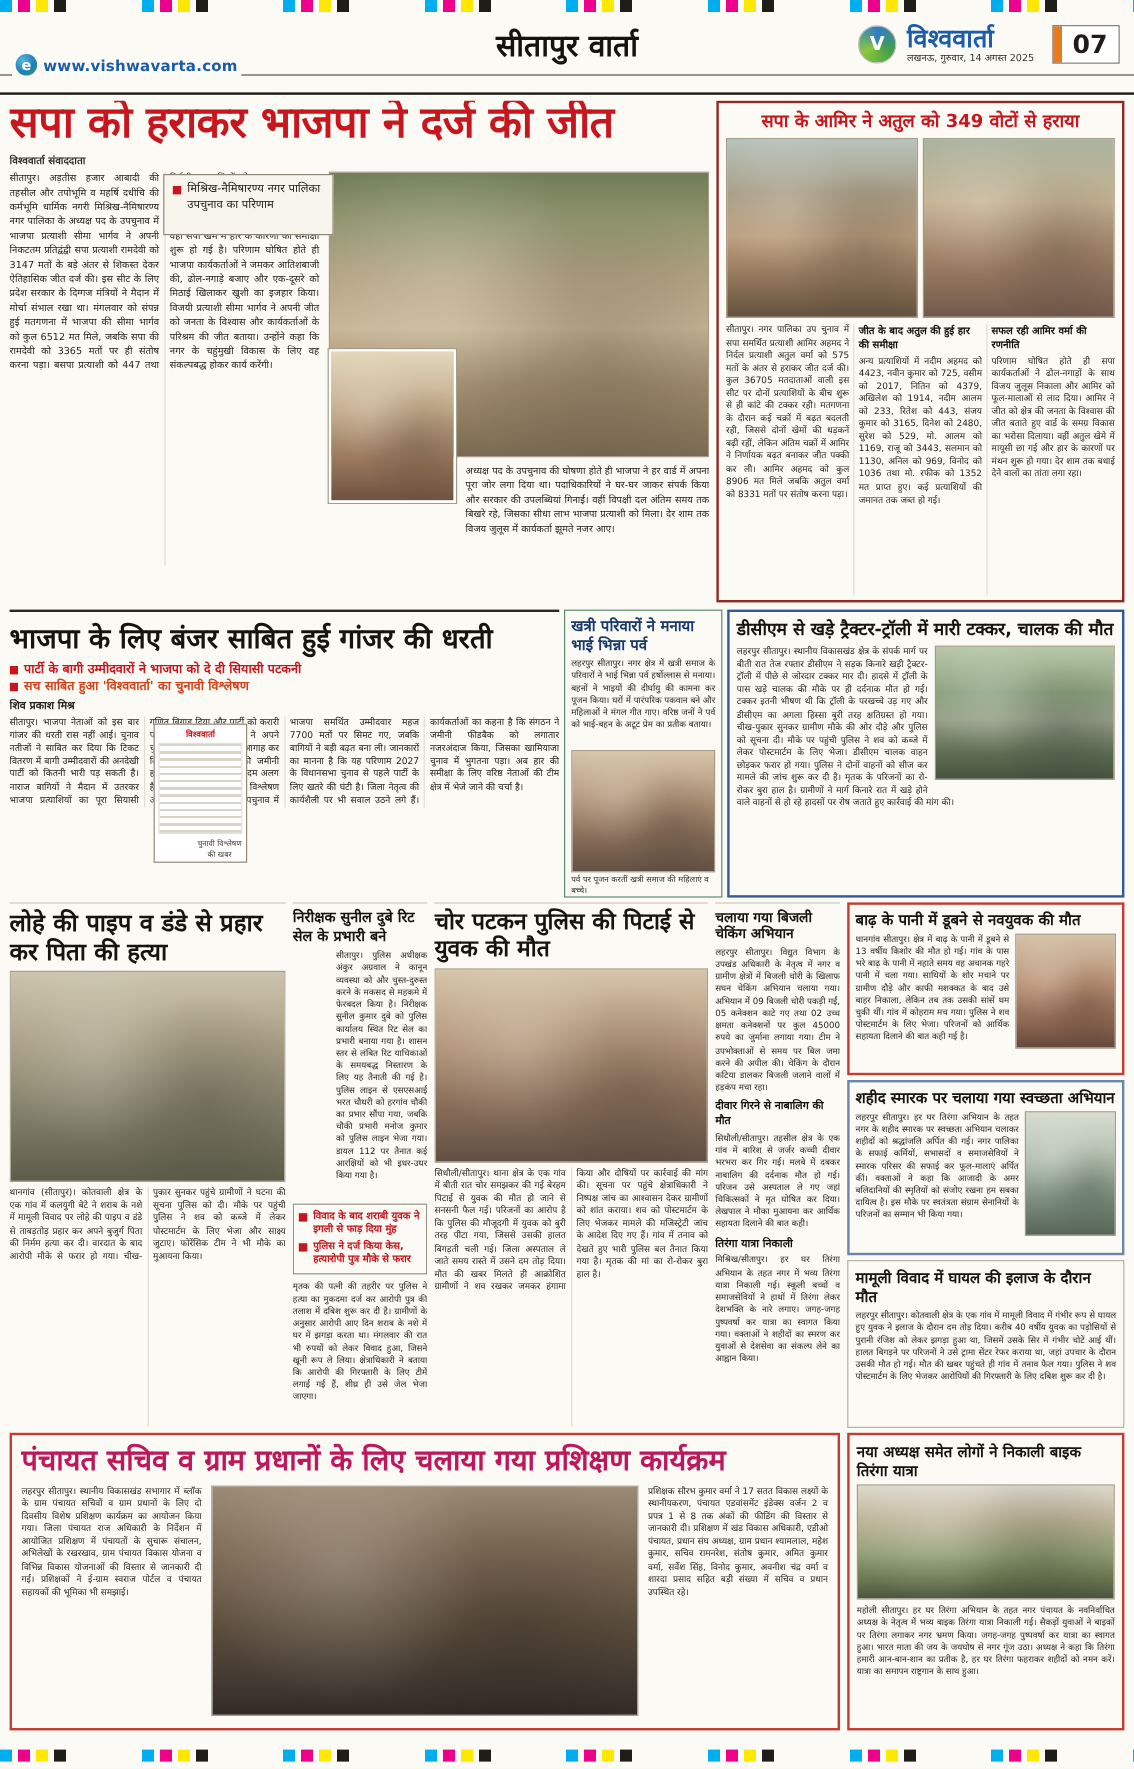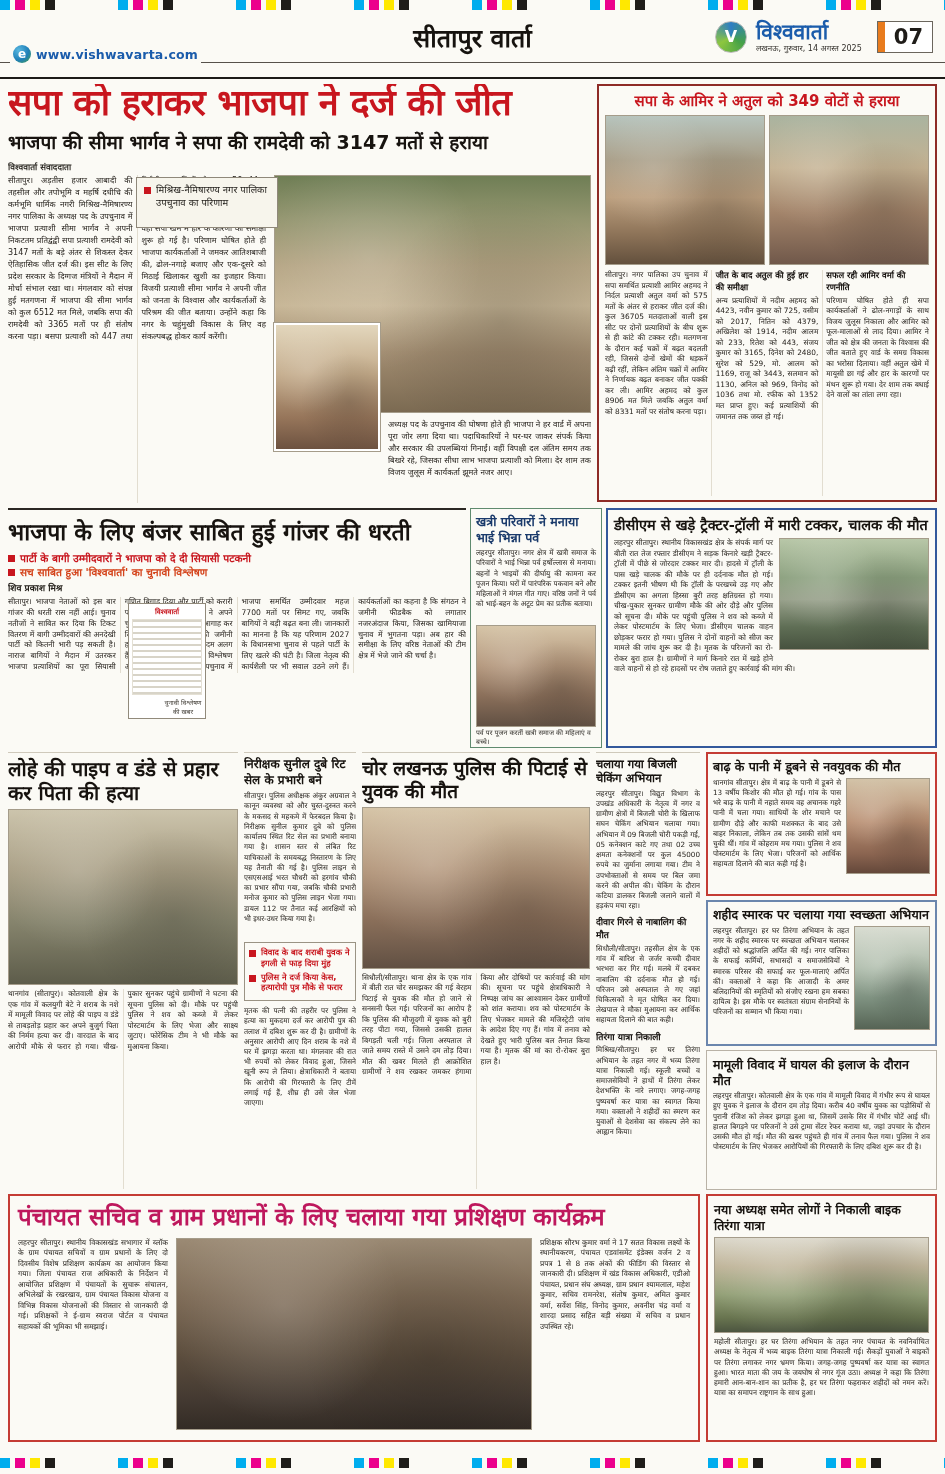--- a/index.html
+++ b/index.html
@@ -101,21 +101,21 @@
 
   
   .pipe { left:8px; top:752px; width:230px; height:438px; border-top:1px solid #cfc9bb; padding-top:4px; }
   .pipe-hl { font-size:20px; font-weight:bold; color:#17130f; line-height:1.2; }
   .pipe .photo { height:176px; margin:4px 0; }
   .pipe-body { height:200px; font-size:7.4px; }
 
   
   .writsel { left:244px; top:752px; width:112px; height:438px; border-top:1px solid #cfc9bb; padding-top:4px; }
   .writsel-hl { font-size:12px; font-weight:bold; color:#17130f; line-height:1.3; }
-  .writsel-body { margin-top:3px; font-size:7.2px; }
+  .writsel-body { margin-top:3px; font-size:7.2px;margin-left:36px; }
   .bullets-box { margin-top:18px; border:1px solid #9a9384; padding:4px; }
   .bullets-box .bullet { font-size:8.3px; margin-bottom:3px; }
   .pipe-cont { margin-top:5px; font-size:7.2px; }
 
   
   .thief { left:362px; top:752px; width:228px; height:438px; border-top:1px solid #cfc9bb; padding-top:4px; }
   .thief-hl { font-size:19px; font-weight:bold; color:#17130f; line-height:1.2; }
   .thief .photo { height:162px; margin:4px 0; }
   .thief-body { height:216px; font-size:7.4px; }
 
@@ -168,21 +168,20 @@
       <span class="pageno-wrap">
         <span class="pageno-bar"></span>
         <span class="pageno">07</span>
       </span>
     </div>
   </div>
   <div class="header-rule"></div>
 
   <section class="art lead">
     <h1 class="lead-hl">सपा को हराकर भाजपा ने दर्ज की जीत</h1>
-    <h2 class="lead-sub">भाजपा की सीमा भार्गव ने सपा की रामदेवी को 3147 मतों से हराया</h2>
     <div class="lead-byline">विश्ववार्ता संवाददाता</div>
     <div class="lead-flow">
       <div class="lead-textA bt cols2">
         <span>सीतापुर। अड़तीस हजार आबादी की तहसील और तपोभूमि व महर्षि दधीचि की कर्मभूमि धार्मिक नगरी मिश्रिख-नैमिषारण्य नगर पालिका के अध्यक्ष पद के उपचुनाव में भाजपा प्रत्याशी सीमा भार्गव ने अपनी निकटतम प्रतिद्वंद्वी सपा प्रत्याशी रामदेवी को 3147 मतों के बड़े अंतर से शिकस्त देकर ऐतिहासिक जीत दर्ज की। इस सीट के लिए प्रदेश सरकार के दिग्गज मंत्रियों ने मैदान में मोर्चा संभाल रखा था। मंगलवार को संपन्न हुई मतगणना में भाजपा की सीमा भार्गव को कुल 6512 मत मिले, जबकि सपा की रामदेवी को 3365 मतों पर ही संतोष करना पड़ा। बसपा प्रत्याशी को 447 तथा निर्दलीय प्रत्याशियों को क्रमशः 56, 44 व 19 मत ही मिल सके। भाजपा खेमे में जीत का श्रेय संगठन की मेहनत, बूथ प्रबंधन और सरकार की योजनाओं को दिया जा रहा है, वहीं सपा खेमे में हार के कारणों की समीक्षा शुरू हो गई है। परिणाम घोषित होते ही भाजपा कार्यकर्ताओं ने जमकर आतिशबाजी की, ढोल-नगाड़े बजाए और एक-दूसरे को मिठाई खिलाकर खुशी का इजहार किया। विजयी प्रत्याशी सीमा भार्गव ने अपनी जीत को जनता के विश्वास और कार्यकर्ताओं के परिश्रम की जीत बताया। उन्होंने कहा कि नगर के चहुंमुखी विकास के लिए वह संकल्पबद्ध होकर कार्य करेंगी।</span>
       </div>
       <div class="resultbox">
         <span class="sq"></span>
         <span>मिश्रिख-नैमिषारण्य नगर पालिका उपचुनाव का परिणाम</span>
       </div>
       <div class="photo ph-rally lead-photo"></div>
@@ -272,21 +271,21 @@
         <span class="sq"></span>
         <span>पुलिस ने दर्ज किया केस, हत्यारोपी पुत्र मौके से फरार</span>
       </div>
     </div>
     <div class="pipe-cont bt">
       <span>मृतक की पत्नी की तहरीर पर पुलिस ने हत्या का मुकदमा दर्ज कर आरोपी पुत्र की तलाश में दबिश शुरू कर दी है। ग्रामीणों के अनुसार आरोपी आए दिन शराब के नशे में घर में झगड़ा करता था। मंगलवार की रात भी रुपयों को लेकर विवाद हुआ, जिसने खूनी रूप ले लिया। क्षेत्राधिकारी ने बताया कि आरोपी की गिरफ्तारी के लिए टीमें लगाई गई हैं, शीघ्र ही उसे जेल भेजा जाएगा।</span>
     </div>
   </section>
 
   <section class="art thief">
-    <h2 class="thief-hl">चोर लखनऊ पुलिस की पिटाई से युवक की मौत</h2>
+    <h2 class="thief-hl">चोर पटकन पुलिस की पिटाई से युवक की मौत</h2>
     <div class="photo ph-mob"></div>
     <div class="thief-body bt cols2">
       <span>सिधौली/सीतापुर। थाना क्षेत्र के एक गांव में बीती रात चोर समझकर की गई बेरहम पिटाई से युवक की मौत हो जाने से सनसनी फैल गई। परिजनों का आरोप है कि पुलिस की मौजूदगी में युवक को बुरी तरह पीटा गया, जिससे उसकी हालत बिगड़ती चली गई। जिला अस्पताल ले जाते समय रास्ते में उसने दम तोड़ दिया। मौत की खबर मिलते ही आक्रोशित ग्रामीणों ने शव रखकर जमकर हंगामा किया और दोषियों पर कार्रवाई की मांग की। सूचना पर पहुंचे क्षेत्राधिकारी ने निष्पक्ष जांच का आश्वासन देकर ग्रामीणों को शांत कराया। शव को पोस्टमार्टम के लिए भेजकर मामले की मजिस्ट्रेटी जांच के आदेश दिए गए हैं। गांव में तनाव को देखते हुए भारी पुलिस बल तैनात किया गया है। मृतक की मां का रो-रोकर बुरा हाल है।</span>
     </div>
   </section>
 
   <section class="art bijli">
     <h2 class="bijli-hl">चलाया गया बिजली चेकिंग अभियान</h2>
     <div class="bijli-flow bt">
       <span>लहरपुर सीतापुर। विद्युत विभाग के उपखंड अधिकारी के नेतृत्व में नगर व ग्रामीण क्षेत्रों में बिजली चोरी के खिलाफ सघन चेकिंग अभियान चलाया गया। अभियान में 09 बिजली चोरी पकड़ी गईं, 05 कनेक्शन काटे गए तथा 02 उच्च क्षमता कनेक्शनों पर कुल 45000 रुपये का जुर्माना लगाया गया। टीम ने उपभोक्ताओं से समय पर बिल जमा करने की अपील की। चेकिंग के दौरान कटिया डालकर बिजली जलाने वालों में हड़कंप मचा रहा।</span>

